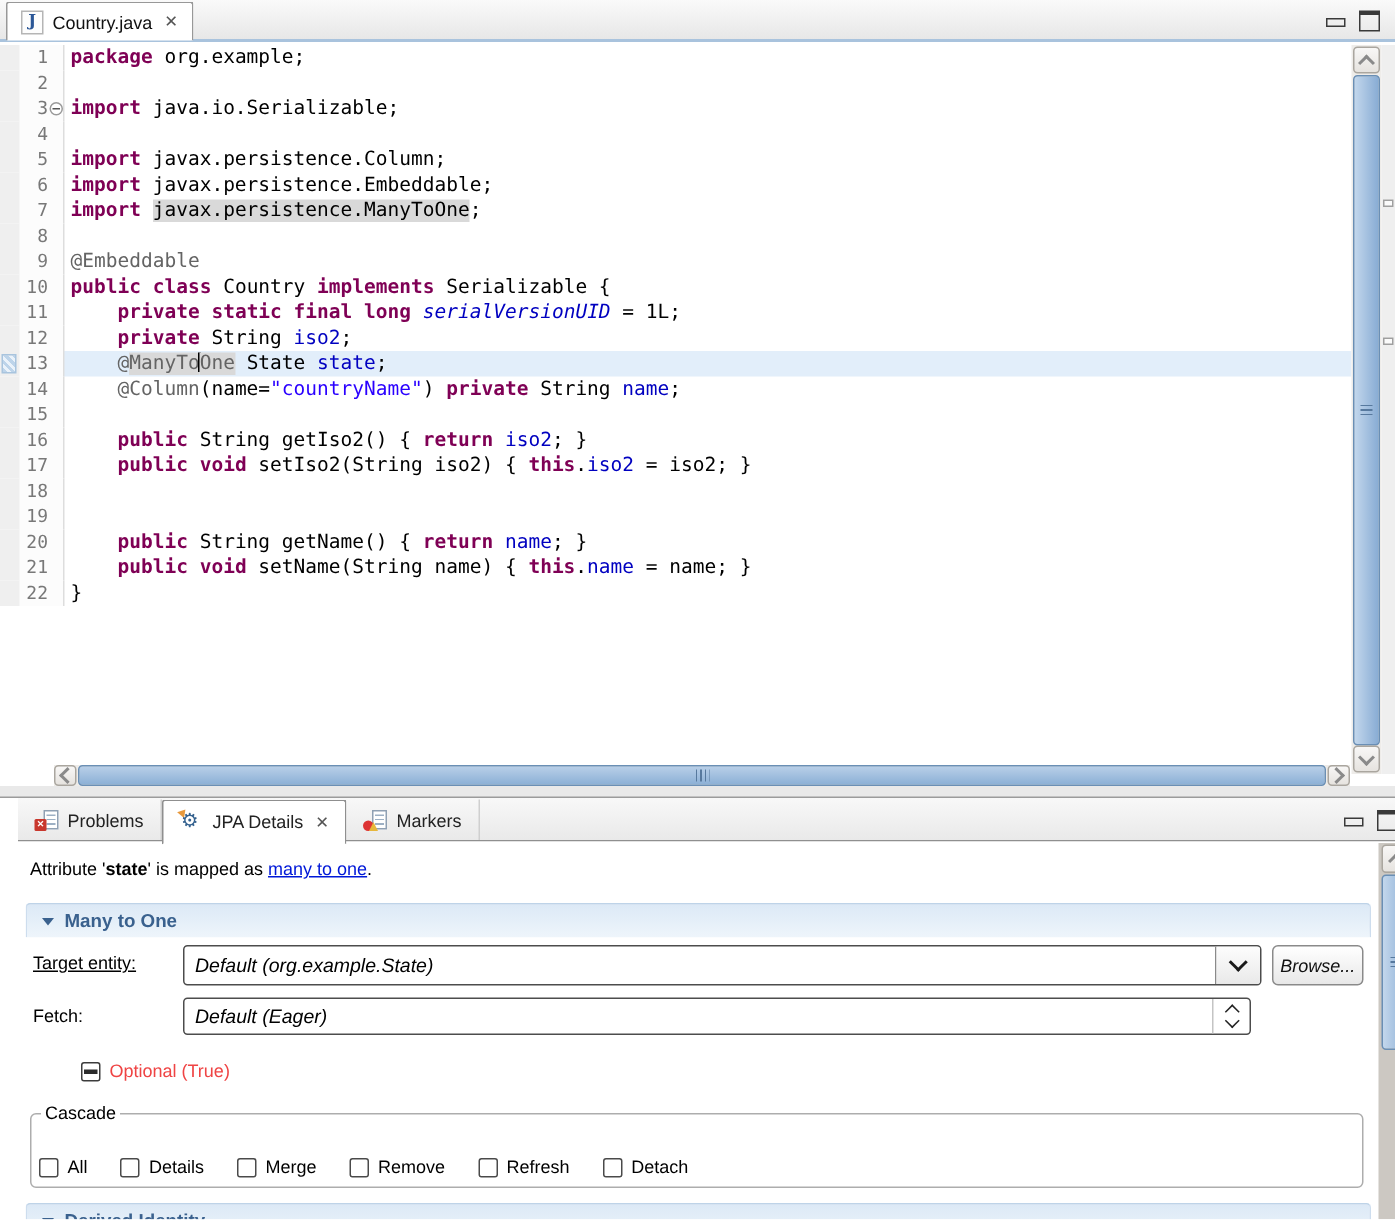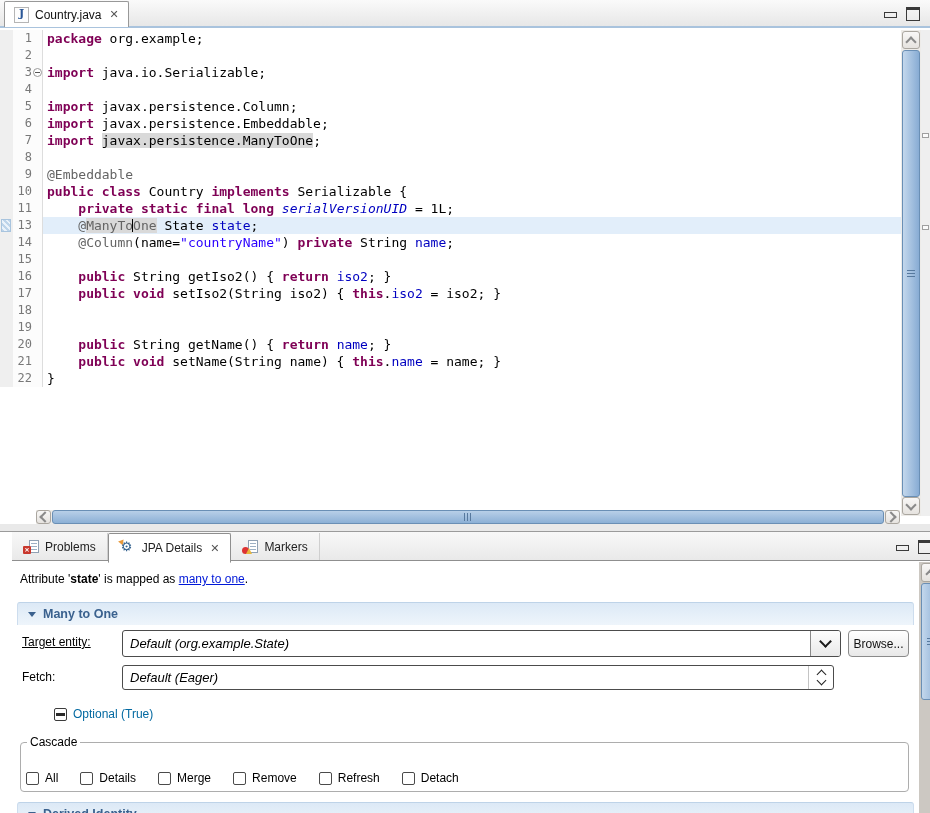--- a/index.html
+++ b/index.html
@@ -107,25 +107,25 @@
         background:linear-gradient(#fdfdfd,#e9e9e9);border-radius:0 2px 2px 0;
         display:flex;align-items:center;justify-content:center;}
   .cbtn .dn{width:7px;height:7px;border-right:2px solid #1a1a1a;border-bottom:2px solid #1a1a1a;
         transform:rotate(45deg);margin-top:-4px;}
   .spinner{position:absolute;right:0;top:0;bottom:0;width:24px;border-left:1px solid #c4c4c4;
         display:flex;flex-direction:column;align-items:center;justify-content:center;gap:3px;}
   .spinner i{width:6px;height:6px;border-right:1.6px solid #222;border-bottom:1.6px solid #222;display:block;}
   .spinner .su{transform:rotate(-135deg);margin-bottom:-2px;}
   .spinner .sd{transform:rotate(45deg);margin-top:-2px;}
   .pushbtn{position:absolute;border:1px solid #8a8a8a;border-radius:4px;background:linear-gradient(#ffffff,#e8e8e8);
-        font-size:12px;color:#111;text-align:center;box-sizing:border-box;display:flex;align-items:center;justify-content:center;}
+        font-size:12px;color:#111;text-align:center;box-sizing:border-box;display:flex;align-items:center;justify-content:center;font-style:italic;}
   .tristate{display:inline-block;width:13px;height:13px;border:1px solid #3c3c3c;border-radius:2px;background:#fff;
         position:relative;vertical-align:-3px;margin-right:6px;box-sizing:border-box;}
   .tristate:after{content:"";position:absolute;left:1px;right:1px;top:4px;height:3px;background:#2b2b2b;}
-  .opt-row{position:absolute;left:10px;font-size:12px;color:#0369a1;padding-left:32px;}
+  .opt-row{position:absolute;left:10px;font-size:12px;color:#ef4444;padding-left:32px;}
   fieldset.cascade{position:absolute;left:8px;width:889px;height:57px;border:1px solid #adadad;border-radius:4px;
         margin:0;padding:0;box-sizing:border-box;}
   fieldset.cascade legend{font-size:12px;color:#000;margin-left:6px;padding:0 3px;}
   .copts{position:absolute;left:14px;top:24px;display:flex;gap:22px;align-items:center;font-size:12px;color:#000;}
   .copt{display:flex;align-items:flex-end;gap:6px;}
   .cb{width:13px;height:13px;border:1px solid #4a4a4a;border-radius:2px;background:#fff;box-sizing:border-box;flex:none;}
   .bp-vscroll{position:absolute;right:1px;top:1px;width:22px;height:251px;background:#ccc8c2;}
   .bp-vscroll .sbtn{left:2px;width:19px;height:19px;top:1px;}
   .bp-vscroll .vthumb{left:2px;width:19px;top:21px;height:117px;}
 </style>
@@ -152,20 +152,21 @@
         <div class="cl"><div class="gm"></div><div class="gn">2</div><div class="gf"></div><div class="ct"></div></div>
         <div class="cl"><div class="gm"></div><div class="gn">3</div><div class="gf"><div class="fold"></div></div><div class="ct"><span class="sg k">import</span><span class="sg p"> java.io.Serializable;</span></div></div>
         <div class="cl"><div class="gm"></div><div class="gn">4</div><div class="gf"></div><div class="ct"></div></div>
         <div class="cl"><div class="gm"></div><div class="gn">5</div><div class="gf"></div><div class="ct"><span class="sg k">import</span><span class="sg p"> javax.persistence.Column;</span></div></div>
         <div class="cl"><div class="gm"></div><div class="gn">6</div><div class="gf"></div><div class="ct"><span class="sg k">import</span><span class="sg p"> javax.persistence.Embeddable;</span></div></div>
         <div class="cl"><div class="gm"></div><div class="gn">7</div><div class="gf"></div><div class="ct"><span class="sg k">import</span><span class="sg p"> </span><span class="sg p occ">javax.persistence.ManyToOne</span><span class="sg p">;</span></div></div>
         <div class="cl"><div class="gm"></div><div class="gn">8</div><div class="gf"></div><div class="ct"></div></div>
         <div class="cl"><div class="gm"></div><div class="gn">9</div><div class="gf"></div><div class="ct"><span class="sg a">@Embeddable</span></div></div>
         <div class="cl"><div class="gm"></div><div class="gn">10</div><div class="gf"></div><div class="ct"><span class="sg k">public</span><span class="sg p"> </span><span class="sg k">class</span><span class="sg p"> Country </span><span class="sg k">implements</span><span class="sg p"> Serializable {</span></div></div>
         <div class="cl"><div class="gm"></div><div class="gn">11</div><div class="gf"></div><div class="ct"><span class="sg p">    </span><span class="sg k">private</span><span class="sg p"> </span><span class="sg k">static</span><span class="sg p"> </span><span class="sg k">final</span><span class="sg p"> </span><span class="sg k">long</span><span class="sg p"> </span><span class="sg sf">serialVersionUID</span><span class="sg p"> = 1L;</span></div></div>
+        <div class="cl"><div class="gm"></div><div class="gn">12</div><div class="gf"></div><div class="ct"><span class="sg p">    </span><span class="sg k">private</span><span class="sg p"> String </span><span class="sg f">iso2</span><span class="sg p">;</span></div></div>
         <div class="cl cur"><div class="gm"><div class="hatch"></div></div><div class="gn">13</div><div class="gf"></div><div class="ct"><span class="sg p">    </span><span class="sg a">@</span><span class="sg a occ">ManyTo</span><span class="cursor"></span><span class="sg a occ">One</span><span class="sg p"> State </span><span class="sg f">state</span><span class="sg p">;</span></div></div>
         <div class="cl"><div class="gm"></div><div class="gn">14</div><div class="gf"></div><div class="ct"><span class="sg p">    </span><span class="sg a">@Column</span><span class="sg p">(name=</span><span class="sg s">"countryName"</span><span class="sg p">) </span><span class="sg k">private</span><span class="sg p"> String </span><span class="sg f">name</span><span class="sg p">;</span></div></div>
         <div class="cl"><div class="gm"></div><div class="gn">15</div><div class="gf"></div><div class="ct"></div></div>
         <div class="cl"><div class="gm"></div><div class="gn">16</div><div class="gf"></div><div class="ct"><span class="sg p">    </span><span class="sg k">public</span><span class="sg p"> String getIso2() { </span><span class="sg k">return</span><span class="sg p"> </span><span class="sg f">iso2</span><span class="sg p">; }</span></div></div>
         <div class="cl"><div class="gm"></div><div class="gn">17</div><div class="gf"></div><div class="ct"><span class="sg p">    </span><span class="sg k">public</span><span class="sg p"> </span><span class="sg k">void</span><span class="sg p"> setIso2(String iso2) { </span><span class="sg k">this</span><span class="sg p">.</span><span class="sg f">iso2</span><span class="sg p"> = iso2; }</span></div></div>
         <div class="cl"><div class="gm"></div><div class="gn">18</div><div class="gf"></div><div class="ct"></div></div>
         <div class="cl"><div class="gm"></div><div class="gn">19</div><div class="gf"></div><div class="ct"></div></div>
         <div class="cl"><div class="gm"></div><div class="gn">20</div><div class="gf"></div><div class="ct"><span class="sg p">    </span><span class="sg k">public</span><span class="sg p"> String getName() { </span><span class="sg k">return</span><span class="sg p"> </span><span class="sg f">name</span><span class="sg p">; }</span></div></div>
         <div class="cl"><div class="gm"></div><div class="gn">21</div><div class="gf"></div><div class="ct"><span class="sg p">    </span><span class="sg k">public</span><span class="sg p"> </span><span class="sg k">void</span><span class="sg p"> setName(String name) { </span><span class="sg k">this</span><span class="sg p">.</span><span class="sg f">name</span><span class="sg p"> = name; }</span></div></div>
         <div class="cl"><div class="gm"></div><div class="gn">22</div><div class="gf"></div><div class="ct"><span class="sg p">}</span></div></div>

